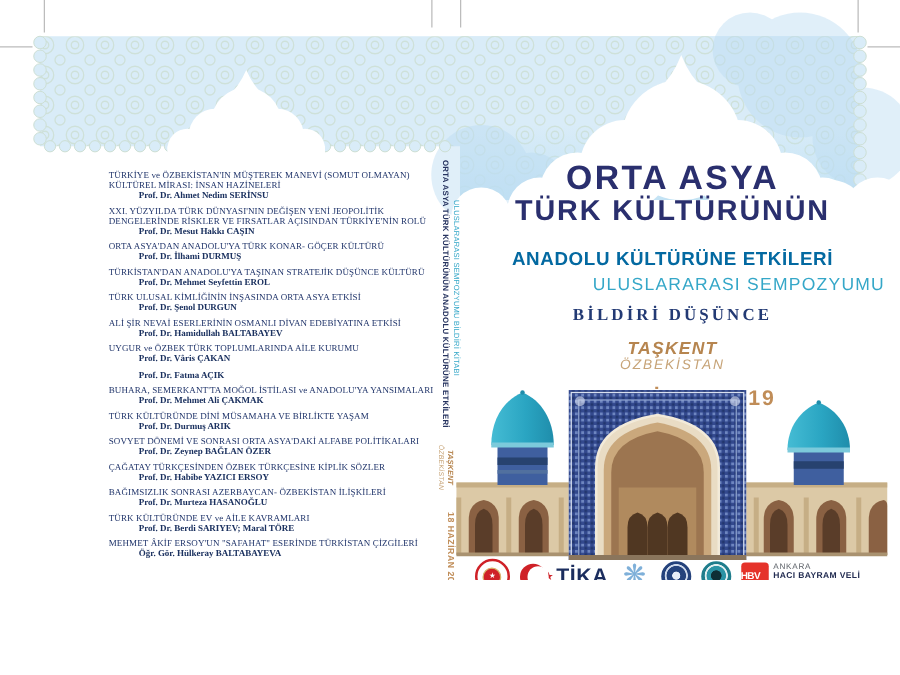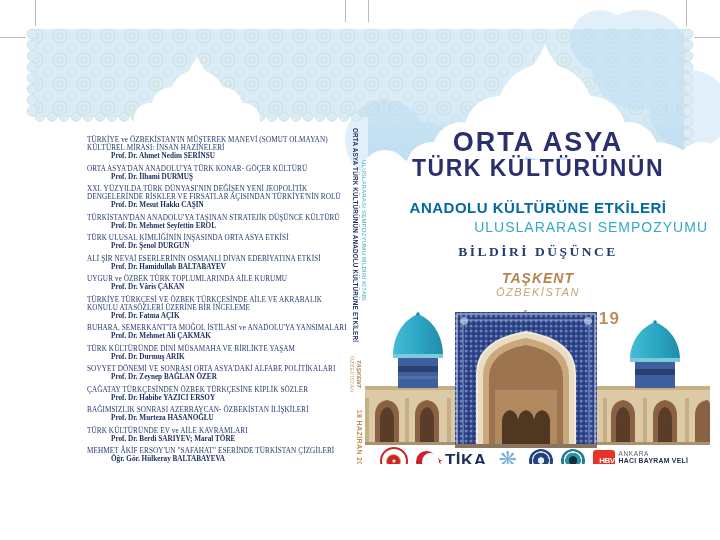--- a/index.html
+++ b/index.html
@@ -50,21 +50,21 @@
   .crescent .c2{position:absolute;left:6px;top:2px;width:17px;height:17px;border-radius:50%;background:#fff;}
   .tika-star{color:#cf2127;font-size:9px;margin-left:-4px;}
   .tika-text{font:700 17px/18px "Liberation Sans",sans-serif;color:#1b2d5e;letter-spacing:.5px;}
   .snow{display:flex;flex-direction:column;align-items:center;}
   .snow-glyph{font-size:22px;line-height:22px;color:#7fb0d9;}
   .snow-cap{width:26px;height:2px;background:#c9ced6;margin-top:1px;border-radius:1px;}
   .seal-navy{background:radial-gradient(circle at 50% 48%,#e8eef8 0 3px,#24427c 3.5px 7.5px,#cdd8ea 8px 9px,#24427c 9.5px);}
   .seal-teal{background:radial-gradient(circle at 50% 48%,#0e2f36 0 4px,#2a93a5 4.5px 7.5px,#e0eef0 8px 9px,#1f7d8c 9.5px);}
   .hbv{display:flex;align-items:center;gap:4px;}
   .hbv-mark{width:22px;height:22px;border-radius:3px;background:#e5332a;color:#fff;
-            font:700 8px/22px "Liberation Sans",sans-serif;text-align:right;letter-spacing:-.5px;}
+            font:700 8px/22px "Liberation Sans",sans-serif;text-align:left;letter-spacing:-.5px;}
   .hbv-text{text-align:left;}
   .hbv-l1{font:400 6.5px/7px "Liberation Sans",sans-serif;color:#5a5f66;letter-spacing:.6px;}
   .hbv-l2,.hbv-l3{font:700 6.8px/7.5px "Liberation Sans",sans-serif;color:#232d52;letter-spacing:.3px;}
 </style>
 </head>
 <body>
 
 <div class="page">
 
   <svg class="abs" style="left:0;top:0" width="720" height="200" viewBox="0 0 720 200">
@@ -188,53 +188,51 @@
   <div class="mark" style="left:368px;top:518px;width:1px;height:22px"></div>
 
   <div class="papers" id="papers">
     <div class="paper">
       <div class="paper-title">TÜRKİYE ve ÖZBEKİSTAN'IN MÜŞTEREK MANEVİ (SOMUT OLMAYAN)
 KÜLTÜREL MİRASI: İNSAN HAZİNELERİ</div>
       <div class="paper-author">Prof. Dr. Ahmet Nedim SERİNSU</div>
     </div>
 
     <div class="paper">
-      <div class="paper-title">ORTA ASYA'DAN ANADOLU'YA TÜRK KONAR- GÖÇER KÜLTÜRÜ</div>
-      <div class="paper-author">Prof. Dr. İlhami DURMUŞ</div>
-    </div>
-
-    <div class="paper">
       <div class="paper-title">XXI. YÜZYILDA TÜRK DÜNYASI'NIN DEĞİŞEN YENİ JEOPOLİTİK
 DENGELERİNDE RİSKLER VE FIRSATLAR AÇISINDAN TÜRKİYE'NİN ROLÜ</div>
       <div class="paper-author">Prof. Dr. Mesut Hakkı CAŞIN</div>
     </div>
 
     <div class="paper">
+      <div class="paper-title">ORTA ASYA'DAN ANADOLU'YA TÜRK KONAR- GÖÇER KÜLTÜRÜ</div>
+      <div class="paper-author">Prof. Dr. İlhami DURMUŞ</div>
+    </div>
+
+    <div class="paper">
       <div class="paper-title">TÜRKİSTAN'DAN ANADOLU'YA TAŞINAN STRATEJİK DÜŞÜNCE KÜLTÜRÜ</div>
       <div class="paper-author">Prof. Dr. Mehmet Seyfettin EROL</div>
     </div>
 
     <div class="paper">
       <div class="paper-title">TÜRK ULUSAL KİMLİĞİNİN İNŞASINDA ORTA ASYA ETKİSİ</div>
       <div class="paper-author">Prof. Dr. Şenol DURGUN</div>
     </div>
 
     <div class="paper">
       <div class="paper-title">ALİ ŞİR NEVAİ ESERLERİNİN OSMANLI DİVAN EDEBİYATINA ETKİSİ</div>
       <div class="paper-author">Prof. Dr. Hamidullah BALTABAYEV</div>
     </div>
 
     <div class="paper">
       <div class="paper-title">UYGUR ve ÖZBEK TÜRK TOPLUMLARINDA AİLE KURUMU</div>
       <div class="paper-author">Prof. Dr. Vâris ÇAKAN</div>
     </div>
 
     <div class="paper">
-      <div class="paper-title">TÜRKİYE TÜRKÇESİ VE ÖZBEK TÜRKÇESİNDE AİLE VE AKRABALIK
-KONULU ATASÖZLERİ ÜZERİNE BİR İNCELEME</div>
       <div class="paper-author">Prof. Dr. Fatma AÇIK</div>
     </div>
 
     <div class="paper">
       <div class="paper-title">BUHARA, SEMERKANT'TA MOĞOL İSTİLASI ve ANADOLU'YA YANSIMALARI</div>
       <div class="paper-author">Prof. Dr. Mehmet Ali ÇAKMAK</div>
     </div>
 
     <div class="paper">
       <div class="paper-title">TÜRK KÜLTÜRÜNDE DİNİ MÜSAMAHA VE BİRLİKTE YAŞAM</div>

